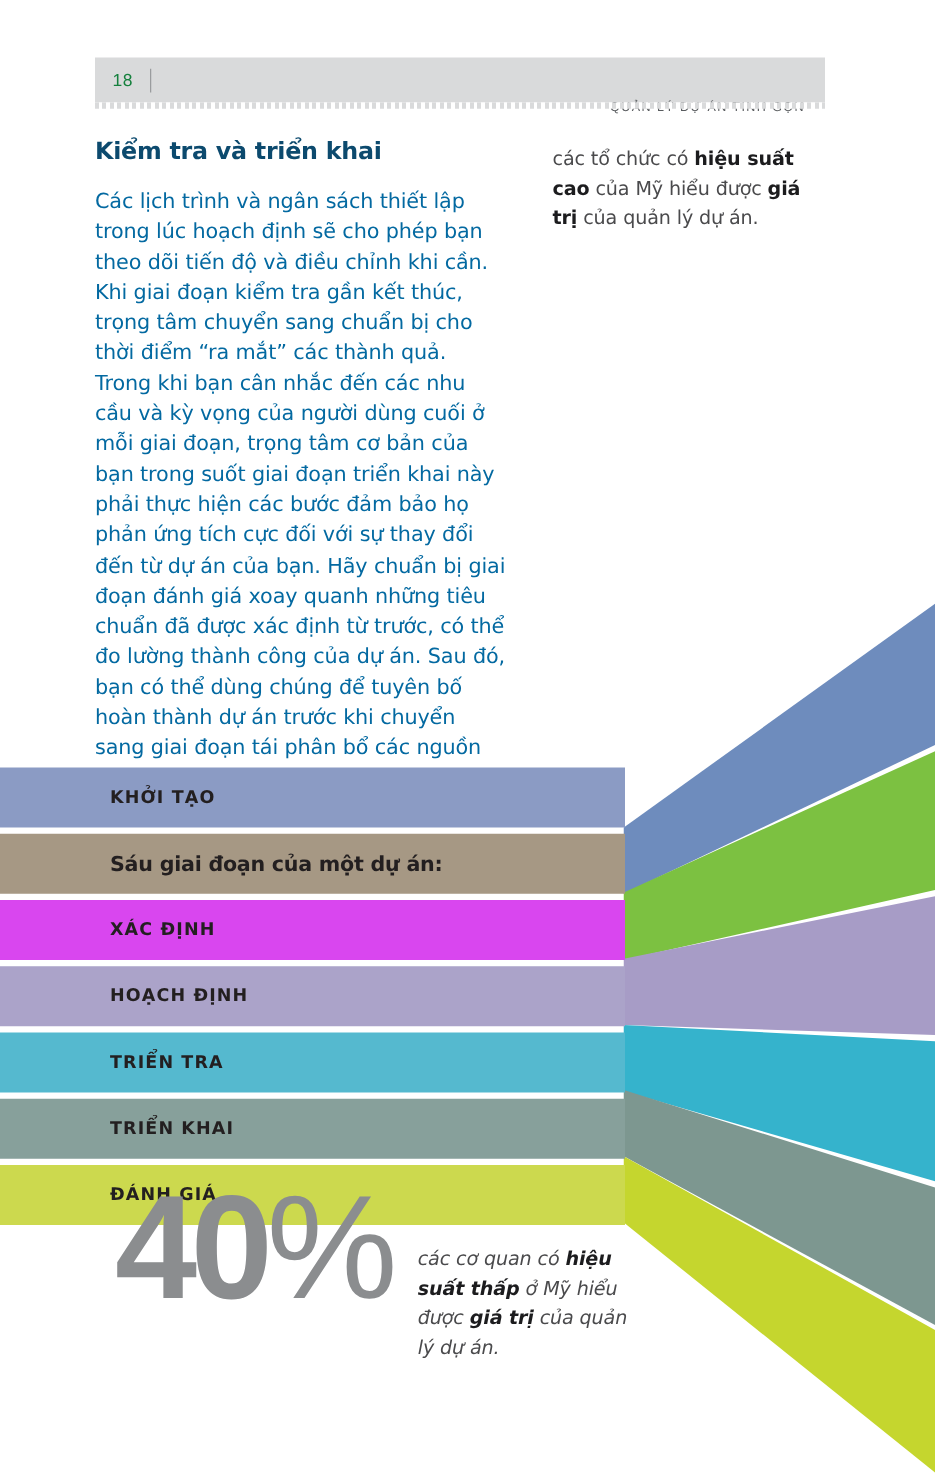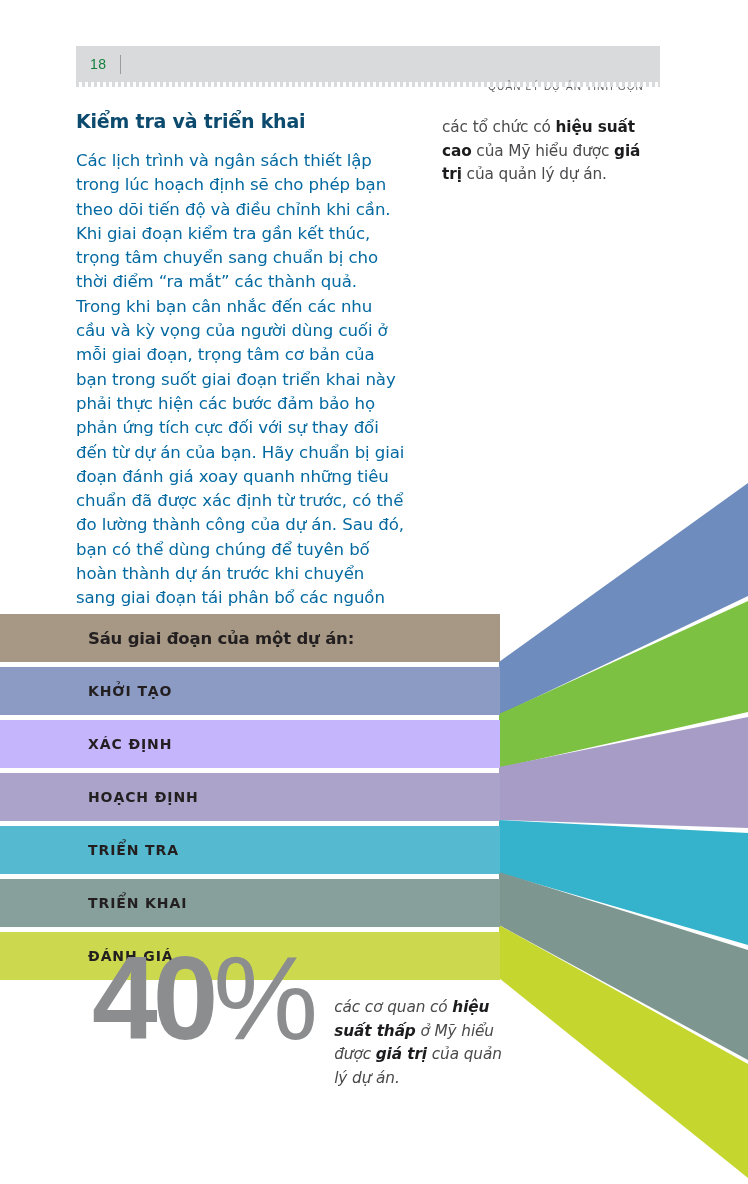--- a/index.html
+++ b/index.html
@@ -207,27 +207,27 @@
   <polygon fill="#a79cc6" points="499,767 748,717 748,828 499,820"></polygon>
 
   <polygon fill="#35b3cc" points="499,820 748,833 748,945 499,873"></polygon>
 
   <polygon fill="#7d9790" points="499,872 748,950 748,1060 499,925"></polygon>
 
   <polygon fill="#c5d62e" points="499,925 748,1064 748,1178 499,978"></polygon>
 </svg>
 
 <div class="phase-bars">
+  <div class="phase-bar" style="background:#8b9bc4">
+    <span class="bar-label">KHỞI TẠO</span>
+  </div>
   <div class="phase-bar heading" style="background:#a69884">
     <span class="bar-title">Sáu giai đoạn của một dự án:</span>
   </div>
-  <div class="phase-bar" style="background:#8b9bc4">
-    <span class="bar-label">KHỞI TẠO</span>
-  </div>
-  <div class="phase-bar" style="background:#c4b5fd">
+  <div class="phase-bar" style="background:#d946ef">
     <span class="bar-label">XÁC ĐỊNH</span>
   </div>
   <div class="phase-bar" style="background:#aba3c9">
     <span class="bar-label">HOẠCH ĐỊNH</span>
   </div>
   <div class="phase-bar" style="background:#55b9cf">
     <span class="bar-label">TRIỂN TRA</span>
   </div>
   <div class="phase-bar" style="background:#87a09b">
     <span class="bar-label">TRIỂN KHAI</span>

